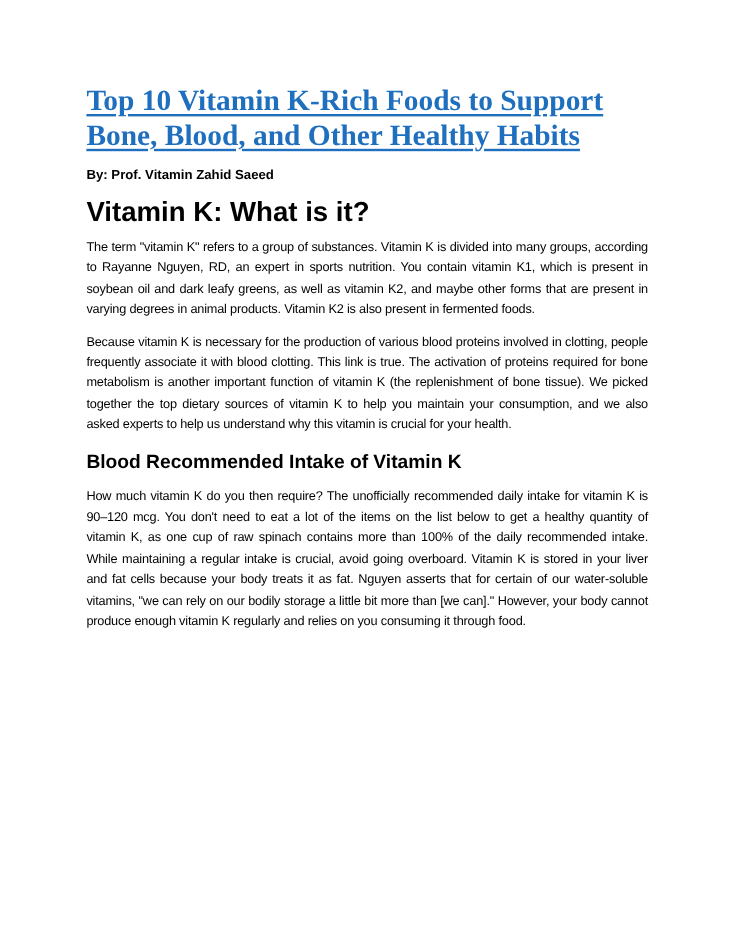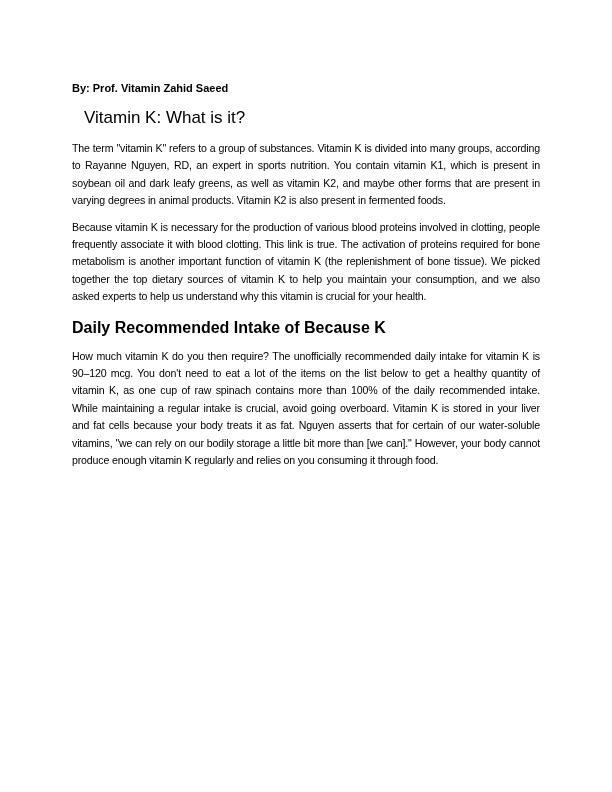--- a/index.html
+++ b/index.html
@@ -34,24 +34,24 @@
     }
     .byline {
       font-family: "Liberation Sans", sans-serif;
       font-weight: bold;
       font-size: 11px;
       margin-top: 11px;
       line-height: 14px;
     }
     .h1 {
       font-family: "Liberation Sans", sans-serif;
-      font-weight: normal;
-      font-size: 17px;
+      font-weight: bold;
+      font-size: 23px;
       line-height: 22px;
-      margin: 12px 0 11px 12px;
+      margin: 12px 0 11px 0;
     }
     .h2 {
       font-family: "Liberation Sans", sans-serif;
       font-weight: bold;
       font-size: 16px;
       line-height: 20px;
       margin: 12px 0 10px 0;
     }
     .para {
       font-family: "Liberation Sans", sans-serif;
@@ -59,25 +59,26 @@
       line-height: 17.4px;
       text-align: justify;
       margin: 0 0 9px 0;
       letter-spacing: -0.15px;
     }
   </style>
 </head>
 <body>
 
 <div class="page">
+  <h1 class="title">Top 10 Vitamin K-Rich Foods to Support Bone, Blood, and Other Healthy Habits</h1>
   <div class="byline">By: Prof. Vitamin Zahid Saeed</div>
 
   <section>
     <h2 class="h1">Vitamin K: What is it?</h2>
     <p class="para">The term "vitamin K" refers to a group of substances. Vitamin K is divided into many groups, according to Rayanne Nguyen, RD, an expert in sports nutrition. You contain vitamin K1, which is present in soybean oil and dark leafy greens, as well as vitamin K2, and maybe other forms that are present in varying degrees in animal products. Vitamin K2 is also present in fermented foods.</p>
     <p class="para">Because vitamin K is necessary for the production of various blood proteins involved in clotting, people frequently associate it with blood clotting. This link is true. The activation of proteins required for bone metabolism is another important function of vitamin K (the replenishment of bone tissue). We picked together the top dietary sources of vitamin K to help you maintain your consumption, and we also asked experts to help us understand why this vitamin is crucial for your health.</p>
   </section>
 
   <section>
-    <h3 class="h2">Daily Recommended Intake of Because K</h3>
+    <h3 class="h2">Blood Recommended Intake of Vitamin K</h3>
     <p class="para">How much vitamin K do you then require? The unofficially recommended daily intake for vitamin K is 90–120 mcg. You don't need to eat a lot of the items on the list below to get a healthy quantity of vitamin K, as one cup of raw spinach contains more than 100% of the daily recommended intake. While maintaining a regular intake is crucial, avoid going overboard. Vitamin K is stored in your liver and fat cells because your body treats it as fat. Nguyen asserts that for certain of our water-soluble vitamins, "we can rely on our bodily storage a little bit more than [we can]." However, your body cannot produce enough vitamin K regularly and relies on you consuming it through food.</p>
   </section>
 </div>
 
 </body></html>

